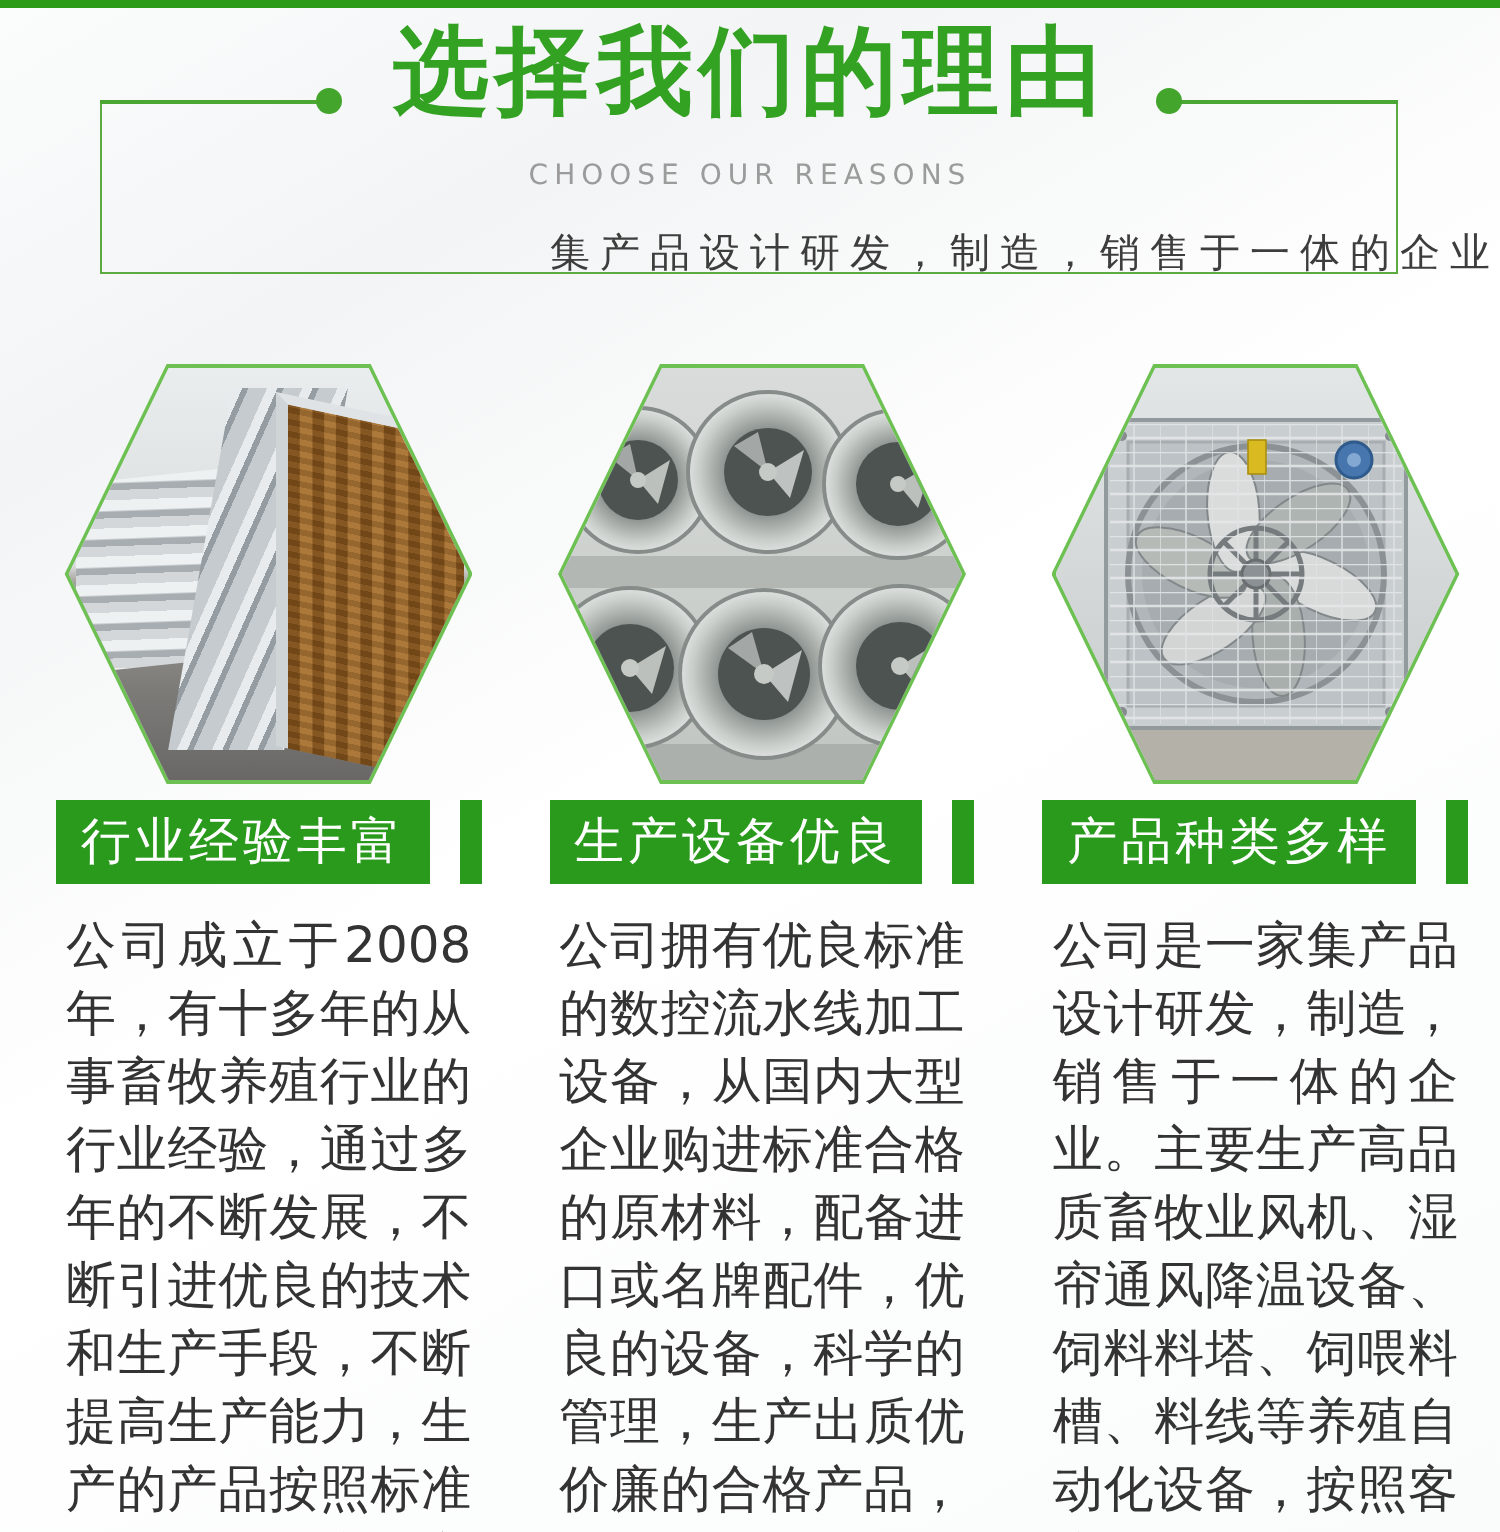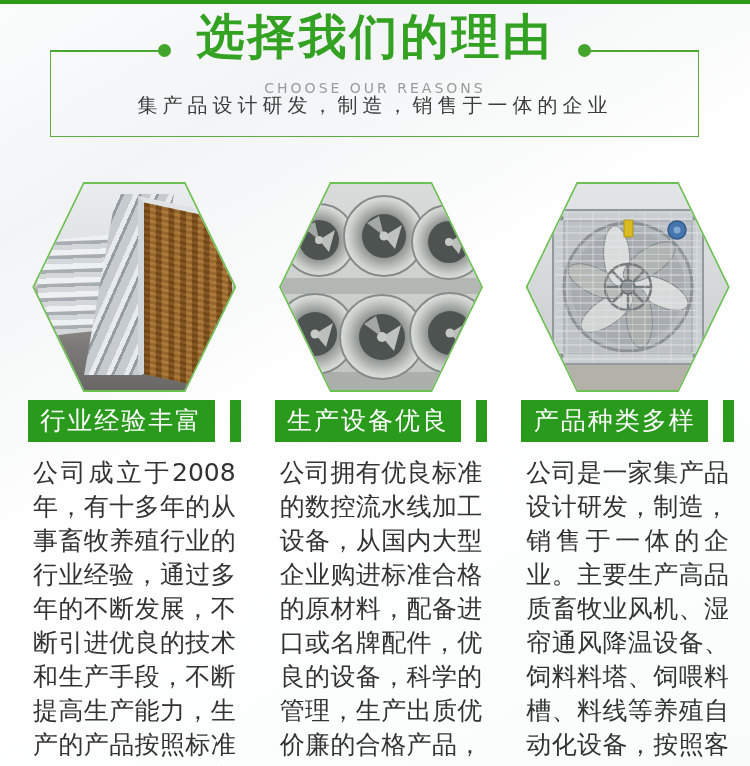--- a/index.html
+++ b/index.html
@@ -26,21 +26,21 @@
   .seg-left  { left:50px;  width:110px; }
   .seg-right { left:589px; width:110px; }
   .dot { position:absolute; top:38px; width:13px; height:13px; border-radius:50%; background:#44a52c; }
   .dot-left  { left:158px; }
   .dot-right { left:578px; }
   .sub-en {
     position:absolute; top:74px; width:100%; text-align:center;
     font-size:14px; letter-spacing:3px; color:#9b9b9b;
   }
   .sub-cn {
-    position:absolute; top:86px; width:100%; text-align:center;
+    position:absolute; top:107px; width:100%; text-align:right;
     font-size:20px; letter-spacing:5px; color:#3d3d3d;
   }
 
   
   .columns {
     display:flex; gap:34px; padding:0 16px 0 28px; margin-top:40px;
   }
   .column { flex:1; min-width:0; }
 
   

